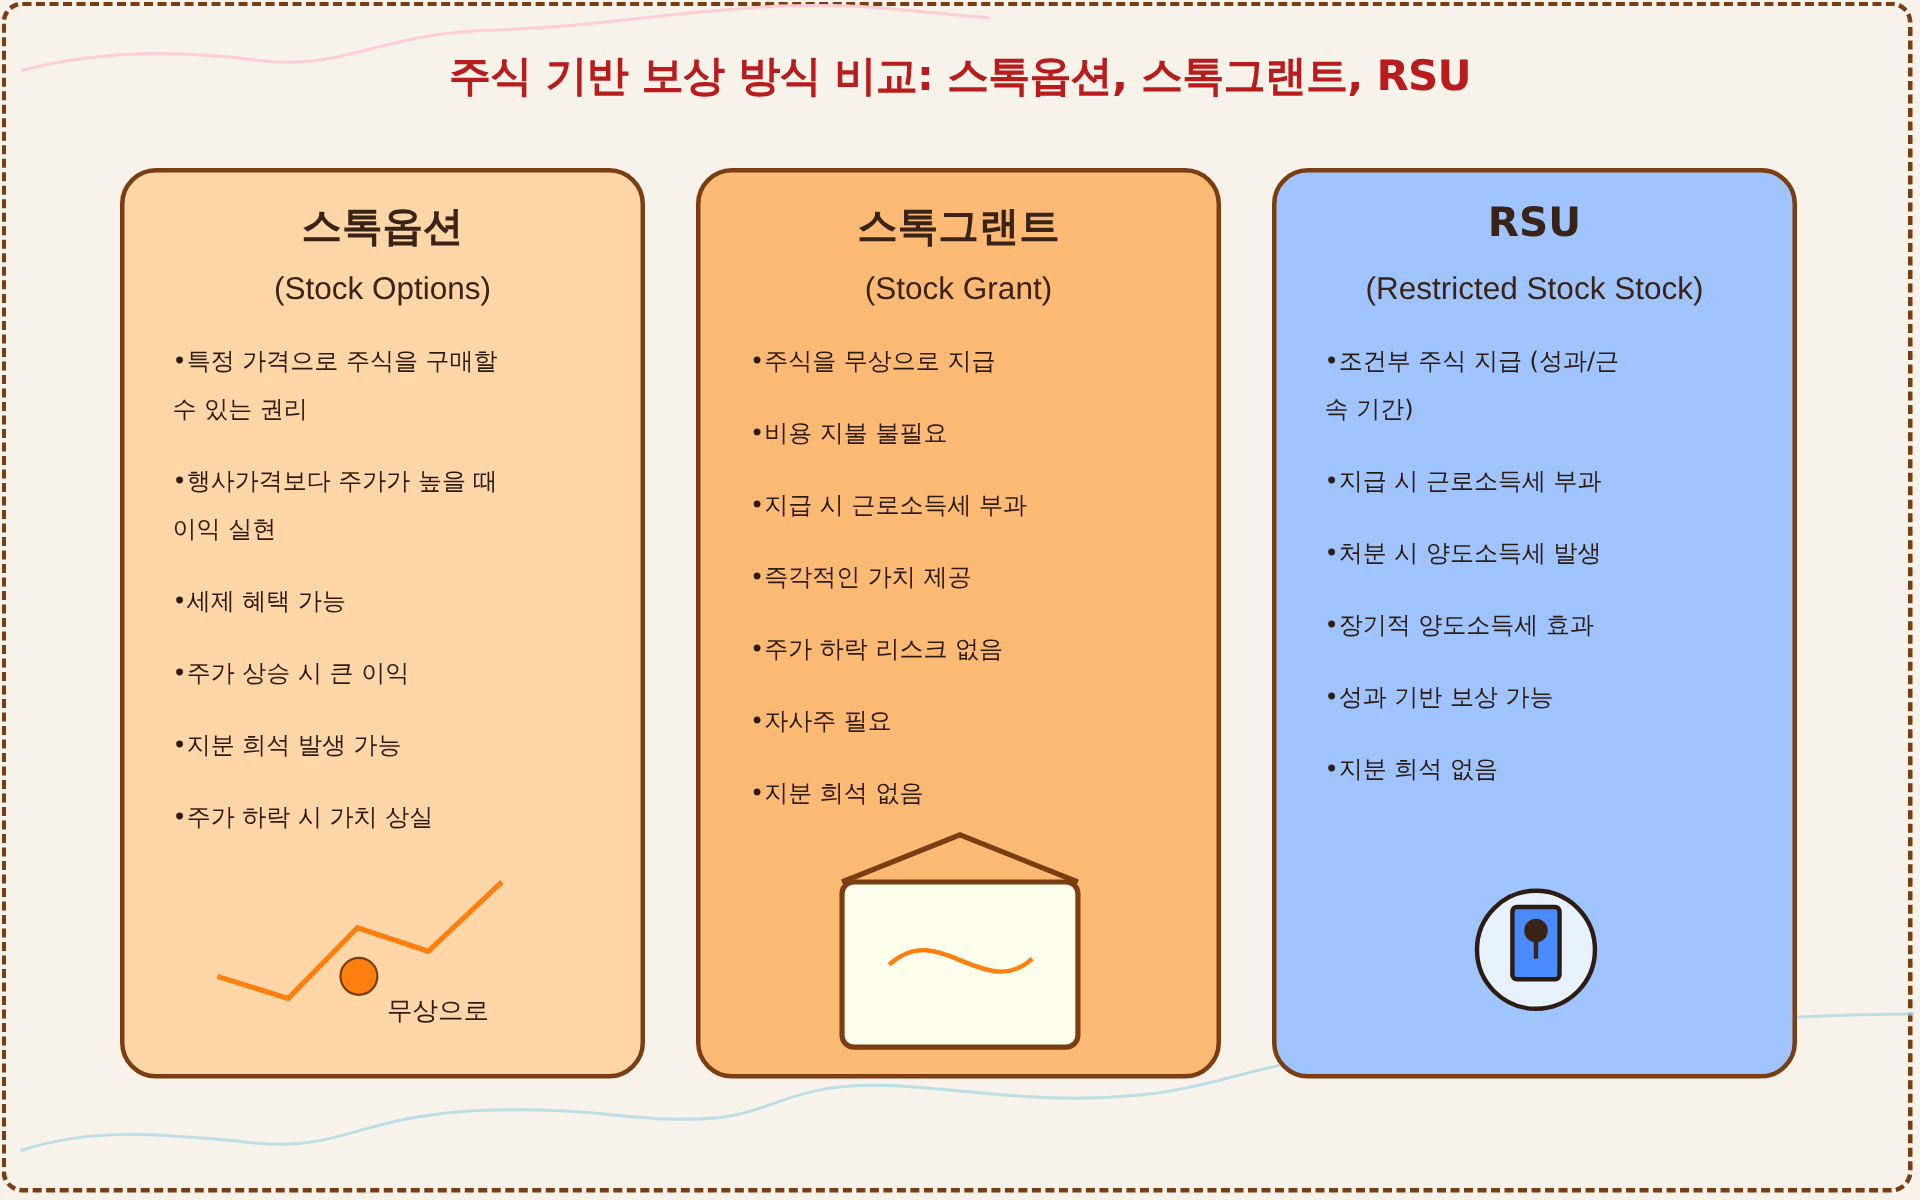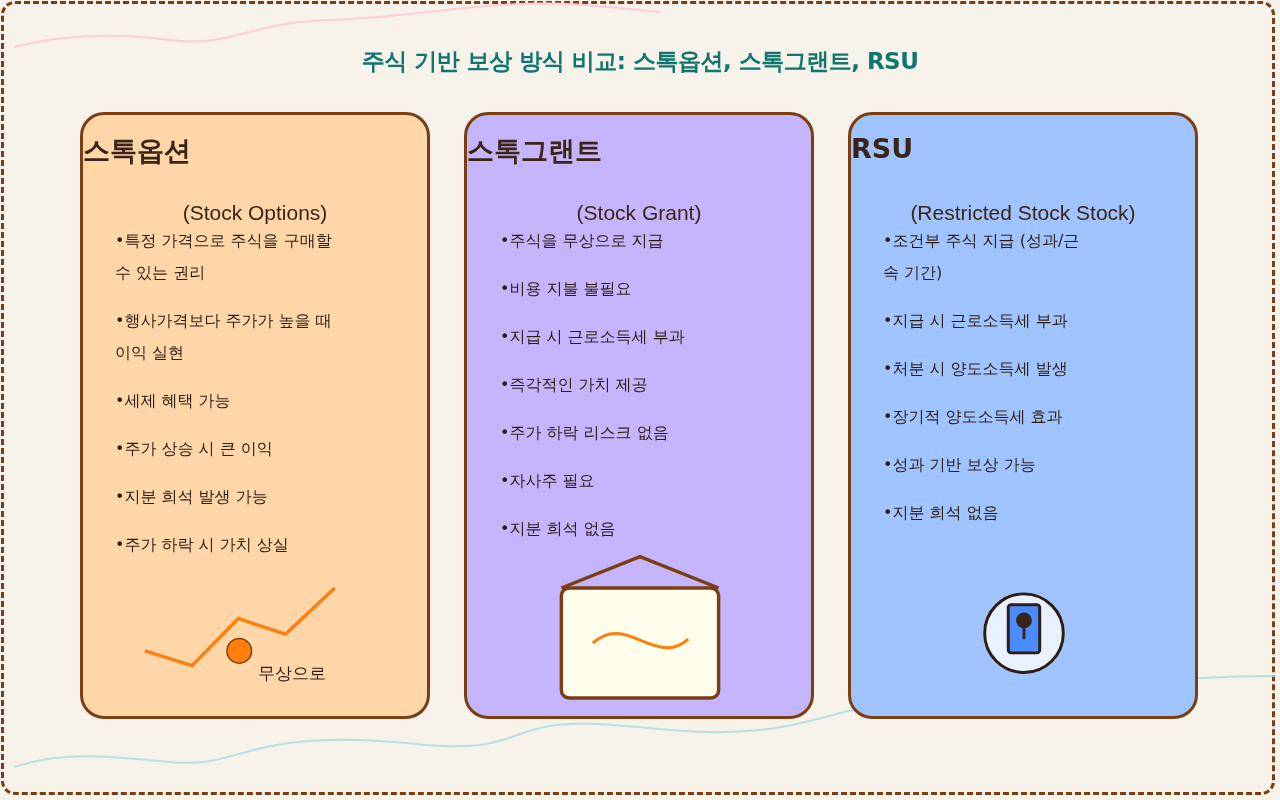--- a/index.html
+++ b/index.html
@@ -9,37 +9,37 @@
     font-family: "DejaVu Sans", "Liberation Sans", sans-serif;
     color: #3a2418;
     position: relative;
   }
   .frame {
     position: absolute; left: 1px; top: 1px; width: 1274px; height: 794px;
     border: 3px dashed #7a3e12; border-radius: 14px; box-sizing: border-box;
   }
   .deco { position: absolute; left: 0; top: 0; width: 1280px; height: 800px; pointer-events: none; }
   .title {
-    position: absolute; left: 0; top: 46px; width: 1280px; text-align: center;
-    font-size: 23px; font-weight: bold; color: #0f766e; letter-spacing: -0.5px;
+    position: absolute; left: 0; top: 32px; width: 1280px; text-align: center;
+    font-size: 28px; font-weight: bold; color: #b91c1c; letter-spacing: -0.5px;
   }
   .card {
     position: absolute; top: 112px; width: 350px; height: 607px;
     border: 3px solid #7a3e12; border-radius: 24px; box-sizing: border-box;
   }
   .card.options { left: 80px; background: #ffd6a8; }
-  .card.grant { left: 464px; background: #c4b5fd; }
+  .card.grant { left: 464px; background: #fdba74; }
   .card.rsu { left: 848px; background: #a0c4ff; padding-left: 47px; }
   .card-title {
-    position: absolute; top: 18px; left: 0; width: 100%; text-align: left;
+    position: absolute; top: 18px; left: 0; width: 100%; text-align: center;
     font-size: 27px; font-weight: bold; color: #3a2418;
   }
   .card-sub {
     position: absolute; top: 66px; left: 0; width: 100%; text-align: center;
-    font-family: "Liberation Sans", sans-serif; font-size: 21px; color: #3a2418; margin-top: 20px;
+    font-family: "Liberation Sans", sans-serif; font-size: 21px; color: #3a2418;
   }
   .items { position: absolute; top: 110px; left: 32px; right: 16px; list-style: none; margin: 0; padding: 0; }
   .items li { font-size: 16px; line-height: 32px; margin-bottom: 16px; color: #2d1c12; }
   .items li::before { content: "\2022 "; }
   .card.grant .items { left: 33px; }
   .card-illus { position: absolute; left: 0; top: 0; width: 100%; height: 100%; pointer-events: none; }
 </style>
 </head>
 <body>
 

